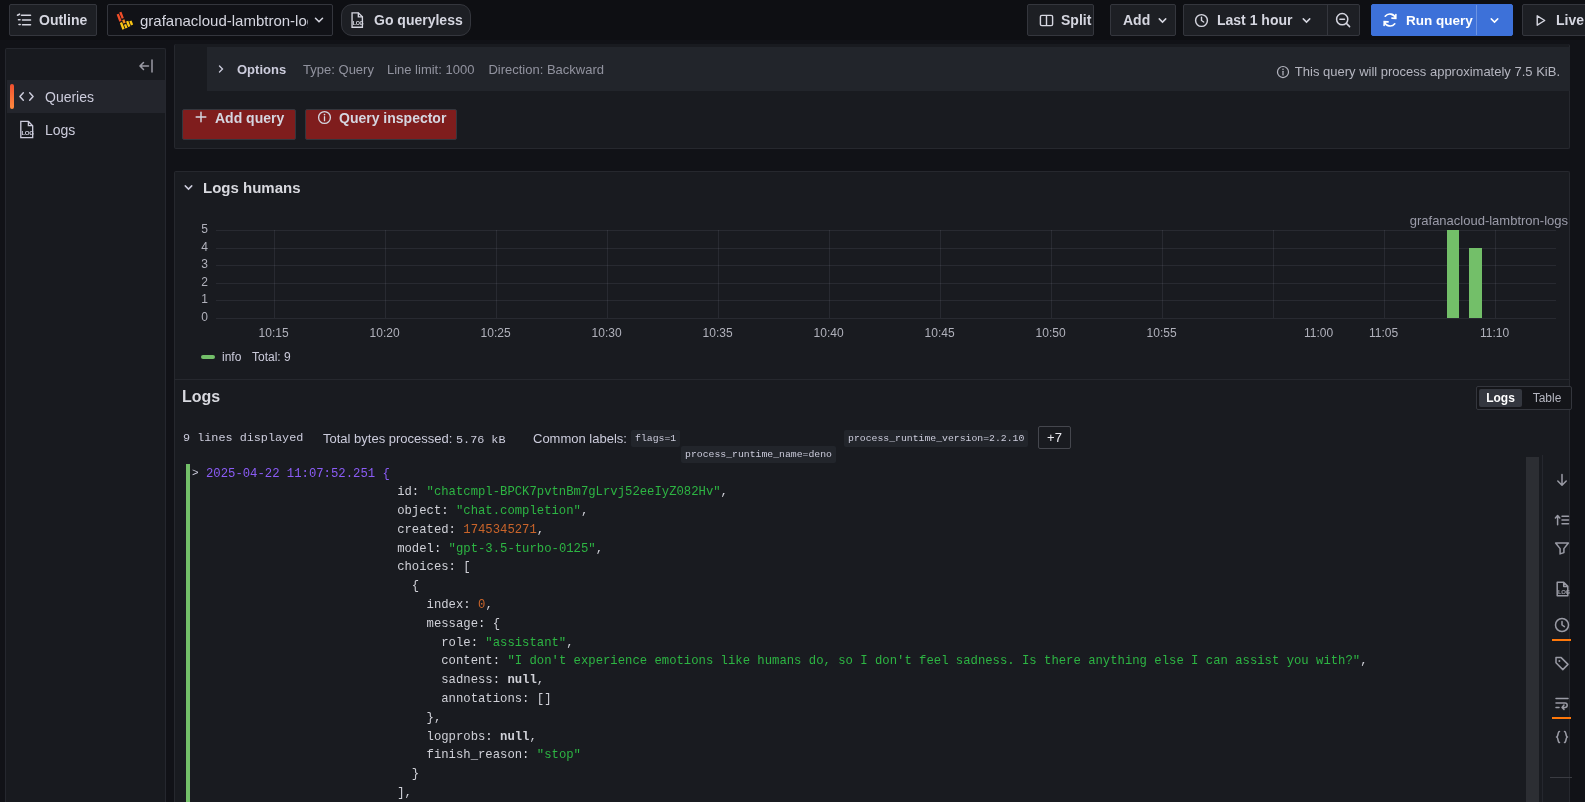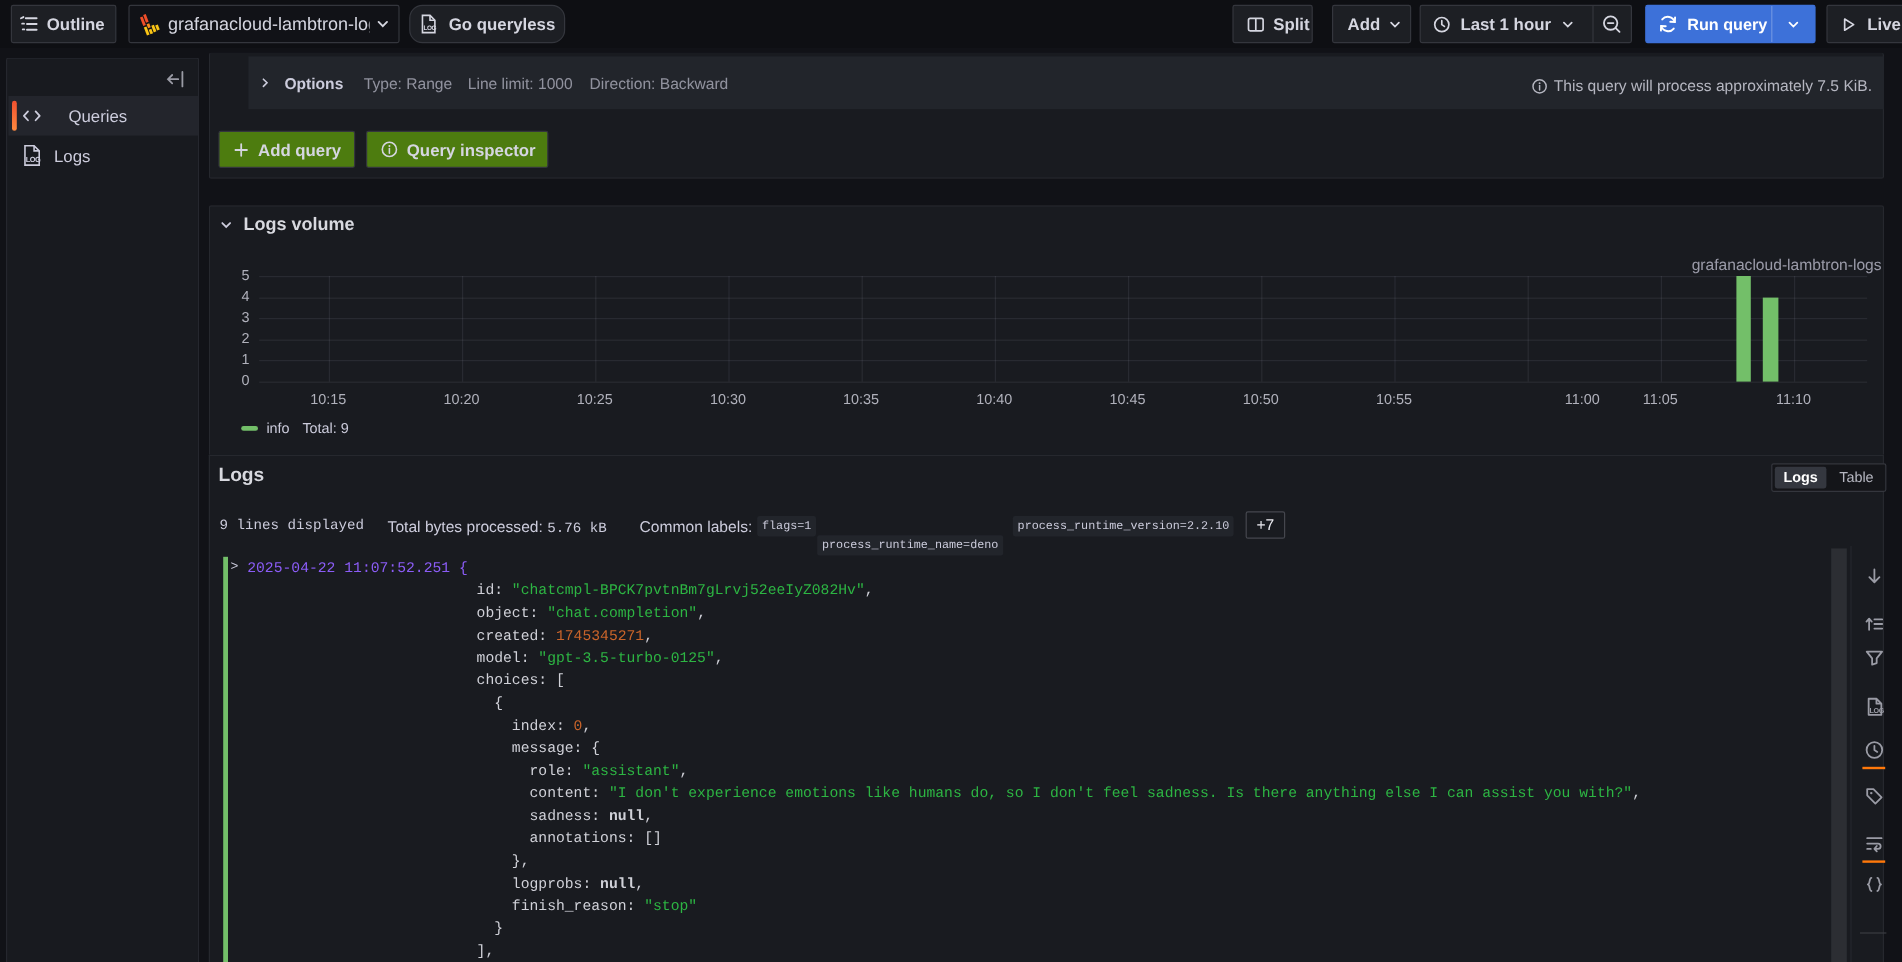--- a/index.html
+++ b/index.html
@@ -8,28 +8,28 @@
 body { position:relative; color:#ccccdc; }
 
 
 #navbar { position:absolute; left:0; top:0; width:1585px; height:40px; background:#0e0f13; }
 .tbtn { position:absolute; top:4px; height:32px; background:#1d1f24; border:1px solid #34363d; border-radius:2px; display:flex; align-items:center; color:#d5d6e0; font-size:14px; font-weight:600; }
 .tbtn svg { flex:none; }
 
 
 #sidebar { position:absolute; left:5px; top:48px; width:161px; height:754px; background:#181a1f; border:1px solid #25272e; border-bottom:none; border-radius:2px 2px 0 0; }
 .sideitem { position:absolute; left:1px; width:158px; height:33px; display:flex; align-items:center; font-size:14px; color:#ccccdc; }
-.sideitem.active { background:#23252c;gap:12px; }
+.sideitem.active { background:#23252c; }
 .sidebar-accent { position:absolute; left:3px; top:4px; bottom:4px; width:4px; border-radius:2px; background:linear-gradient(180deg,#f1502f,#ff8a3f); }
 
 
 .panel { position:absolute; background:#191b20; border:1px solid #26282e; border-radius:2px; }
 
 #optionsbar { position:absolute; left:207px; top:47px; width:1363px; height:44px; background:#22252b; display:flex; align-items:center; font-size:13px; }
-.btn2 { position:absolute; height:31px; background:#4d7c0f; border:1px solid #34363d; border-radius:2px; display:flex; align-items:center; color:#d5d6e0; font-size:14px; font-weight:600; }
+.btn2 { position:absolute; height:31px; background:#7f1d1d; border:1px solid #34363d; border-radius:2px; display:flex; color:#d5d6e0; font-size:14px; font-weight:600; }
 
 
 .gridh { position:absolute; height:1px; background:rgba(204,204,220,0.09); }
 .gridv { position:absolute; width:1px; background:rgba(204,204,220,0.09); }
 .axlabel { position:absolute; font-size:12px; color:#b0b1bb; }
 .bar { position:absolute; background:#73bf69; }
 
 
 .mono { font-family:"Liberation Mono",monospace; }
 .chip { display:inline-block; background:#22252b; border-radius:2px; padding:3px 4px; font-family:"Liberation Mono",monospace; font-size:9.8px; color:#ccccdc; }
@@ -149,21 +149,21 @@
     <span>Logs</span>
   </div>
 </div>
 
 <div class="panel" style="left:174px; top:44px; width:1396px; height:105px; border-top:none;"></div>
 <div id="optionsbar">
   <svg width="12" height="12" viewBox="0 0 16 16" style="margin:0 10px 0 8px" fill="none" stroke="#ccccdc" stroke-width="1.8" stroke-linecap="round">
       <path d="M6 4 L10 8 L6 12"></path>
     </svg>
   <span style="font-weight:600; color:#ccccdc;">Options</span>
-  <span style="margin-left:17px; color:rgba(204,204,220,0.65);">Type: Range</span>
+  <span style="margin-left:17px; color:rgba(204,204,220,0.65);">Type: Query</span>
   <span style="margin-left:13px; color:rgba(204,204,220,0.65);">Line limit: 1000</span>
   <span style="margin-left:14px; color:rgba(204,204,220,0.65);">Direction: Backward</span>
   <span style="position:absolute; right:10px; top:17px; display:flex; align-items:center; color:#b5b6c0;">
     <svg width="14" height="14" viewBox="0 0 16 16" fill="none" stroke="#b5b6c0" stroke-width="1.4" stroke-linecap="round" style="margin-right:5px">
       <circle cx="8" cy="8" r="6.3"></circle>
         <path d="M8 7.2 V11.4"></path>
         <circle cx="8" cy="4.9" r="0.9" fill="#b5b6c0" stroke="none"></circle>
     </svg>
     This query will process approximately 7.5 KiB.
   </span>
@@ -182,21 +182,21 @@
       <circle cx="8" cy="4.9" r="0.9" fill="#d5d6e0" stroke="none"></circle>
   </svg>
   <span>Query inspector</span>
 </div>
 
 <div class="panel" id="volpanel" style="left:174px; top:171px; width:1396px; height:208px; border-bottom:none; border-radius:2px 2px 0 0;"></div>
 <div class="abs" style="left:182px; top:179px; display:flex; align-items:center;">
   <svg width="13" height="13" viewBox="0 0 16 16" fill="none" stroke="#ccccdc" stroke-width="1.8" stroke-linecap="round">
       <path d="M4 6 L8 10 L12 6"></path>
     </svg>
-  <span style="margin-left:8px; font-size:15px; font-weight:600; color:#d8d9df;">Logs volume</span>
+  <span style="margin-left:8px; font-size:15px; font-weight:600; color:#d8d9df;">Logs humans</span>
 </div>
 <div class="abs" style="right:17px; top:213px; font-size:13px; color:rgba(204,204,220,0.72);">grafanacloud-lambtron-logs</div>
 
 <div id="chart">
     <div class="gridh" style="left:216px; top:230.0px; width:1340px;"></div>
     <div class="axlabel" style="left:186px; top:222.0px; width:22px; text-align:right;">5</div>
     <div class="gridh" style="left:216px; top:247.6px; width:1340px;"></div>
     <div class="axlabel" style="left:186px; top:239.6px; width:22px; text-align:right;">4</div>
     <div class="gridh" style="left:216px; top:265.2px; width:1340px;"></div>
     <div class="axlabel" style="left:186px; top:257.2px; width:22px; text-align:right;">3</div>

